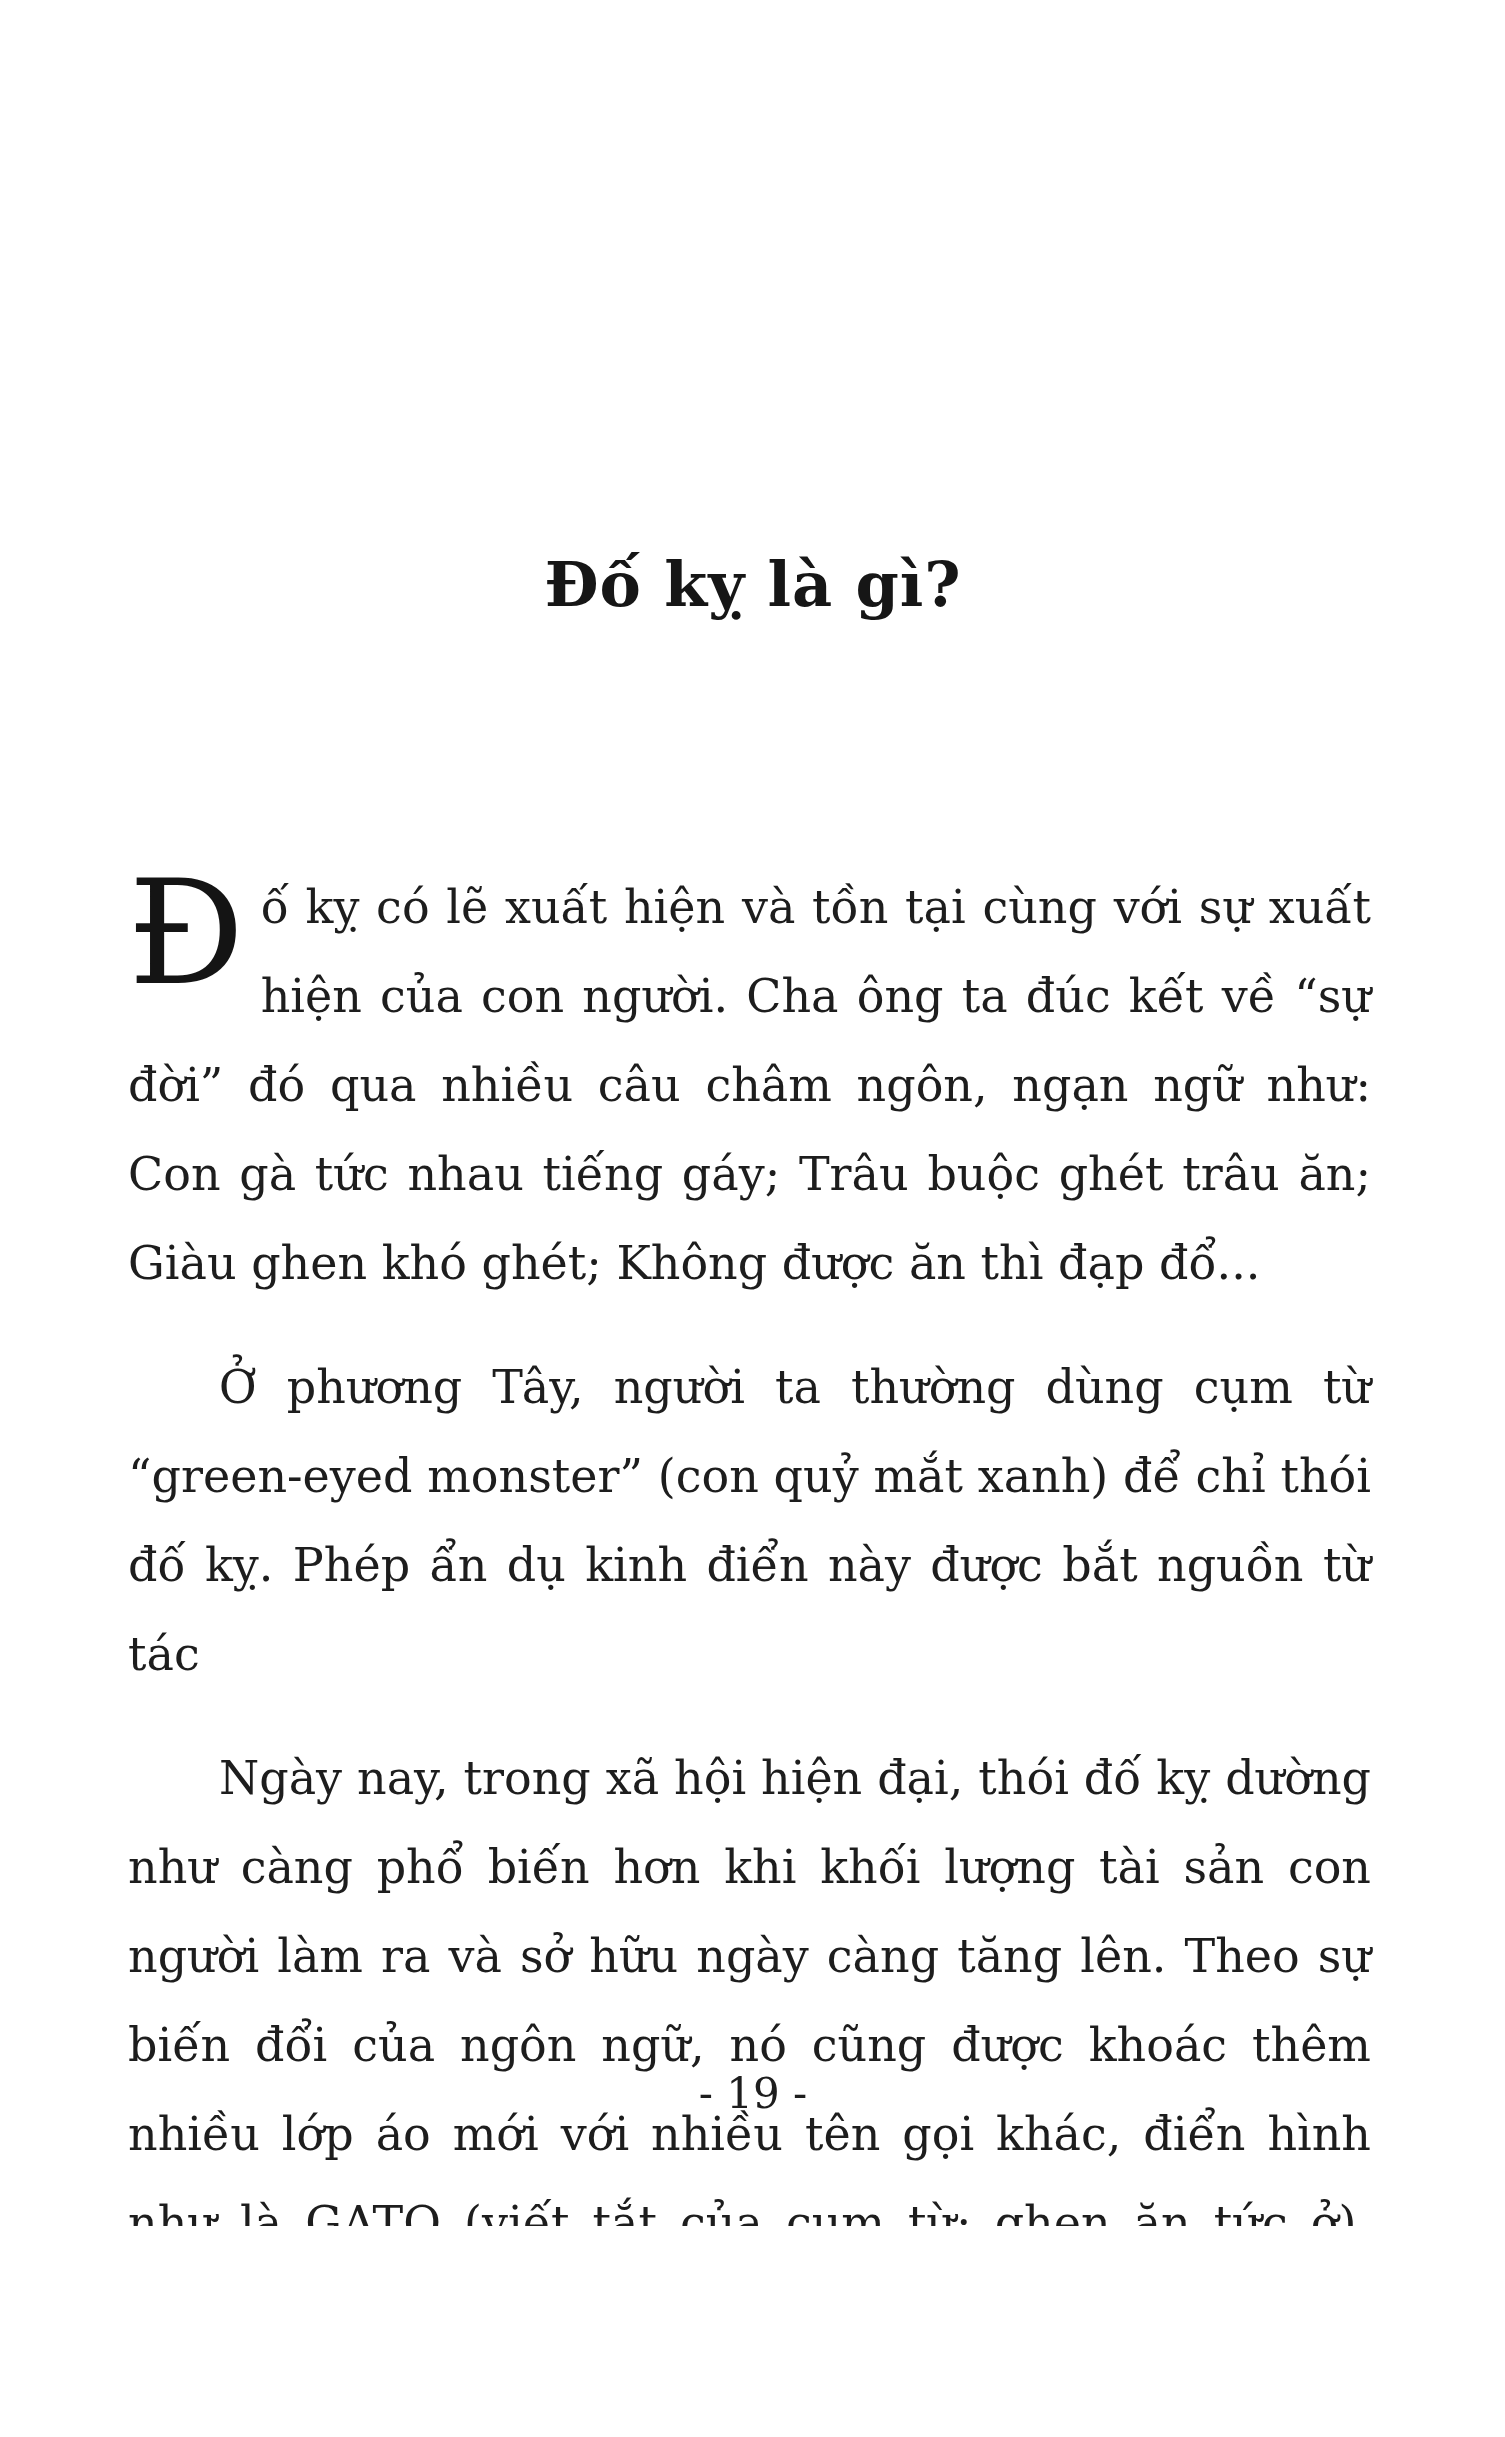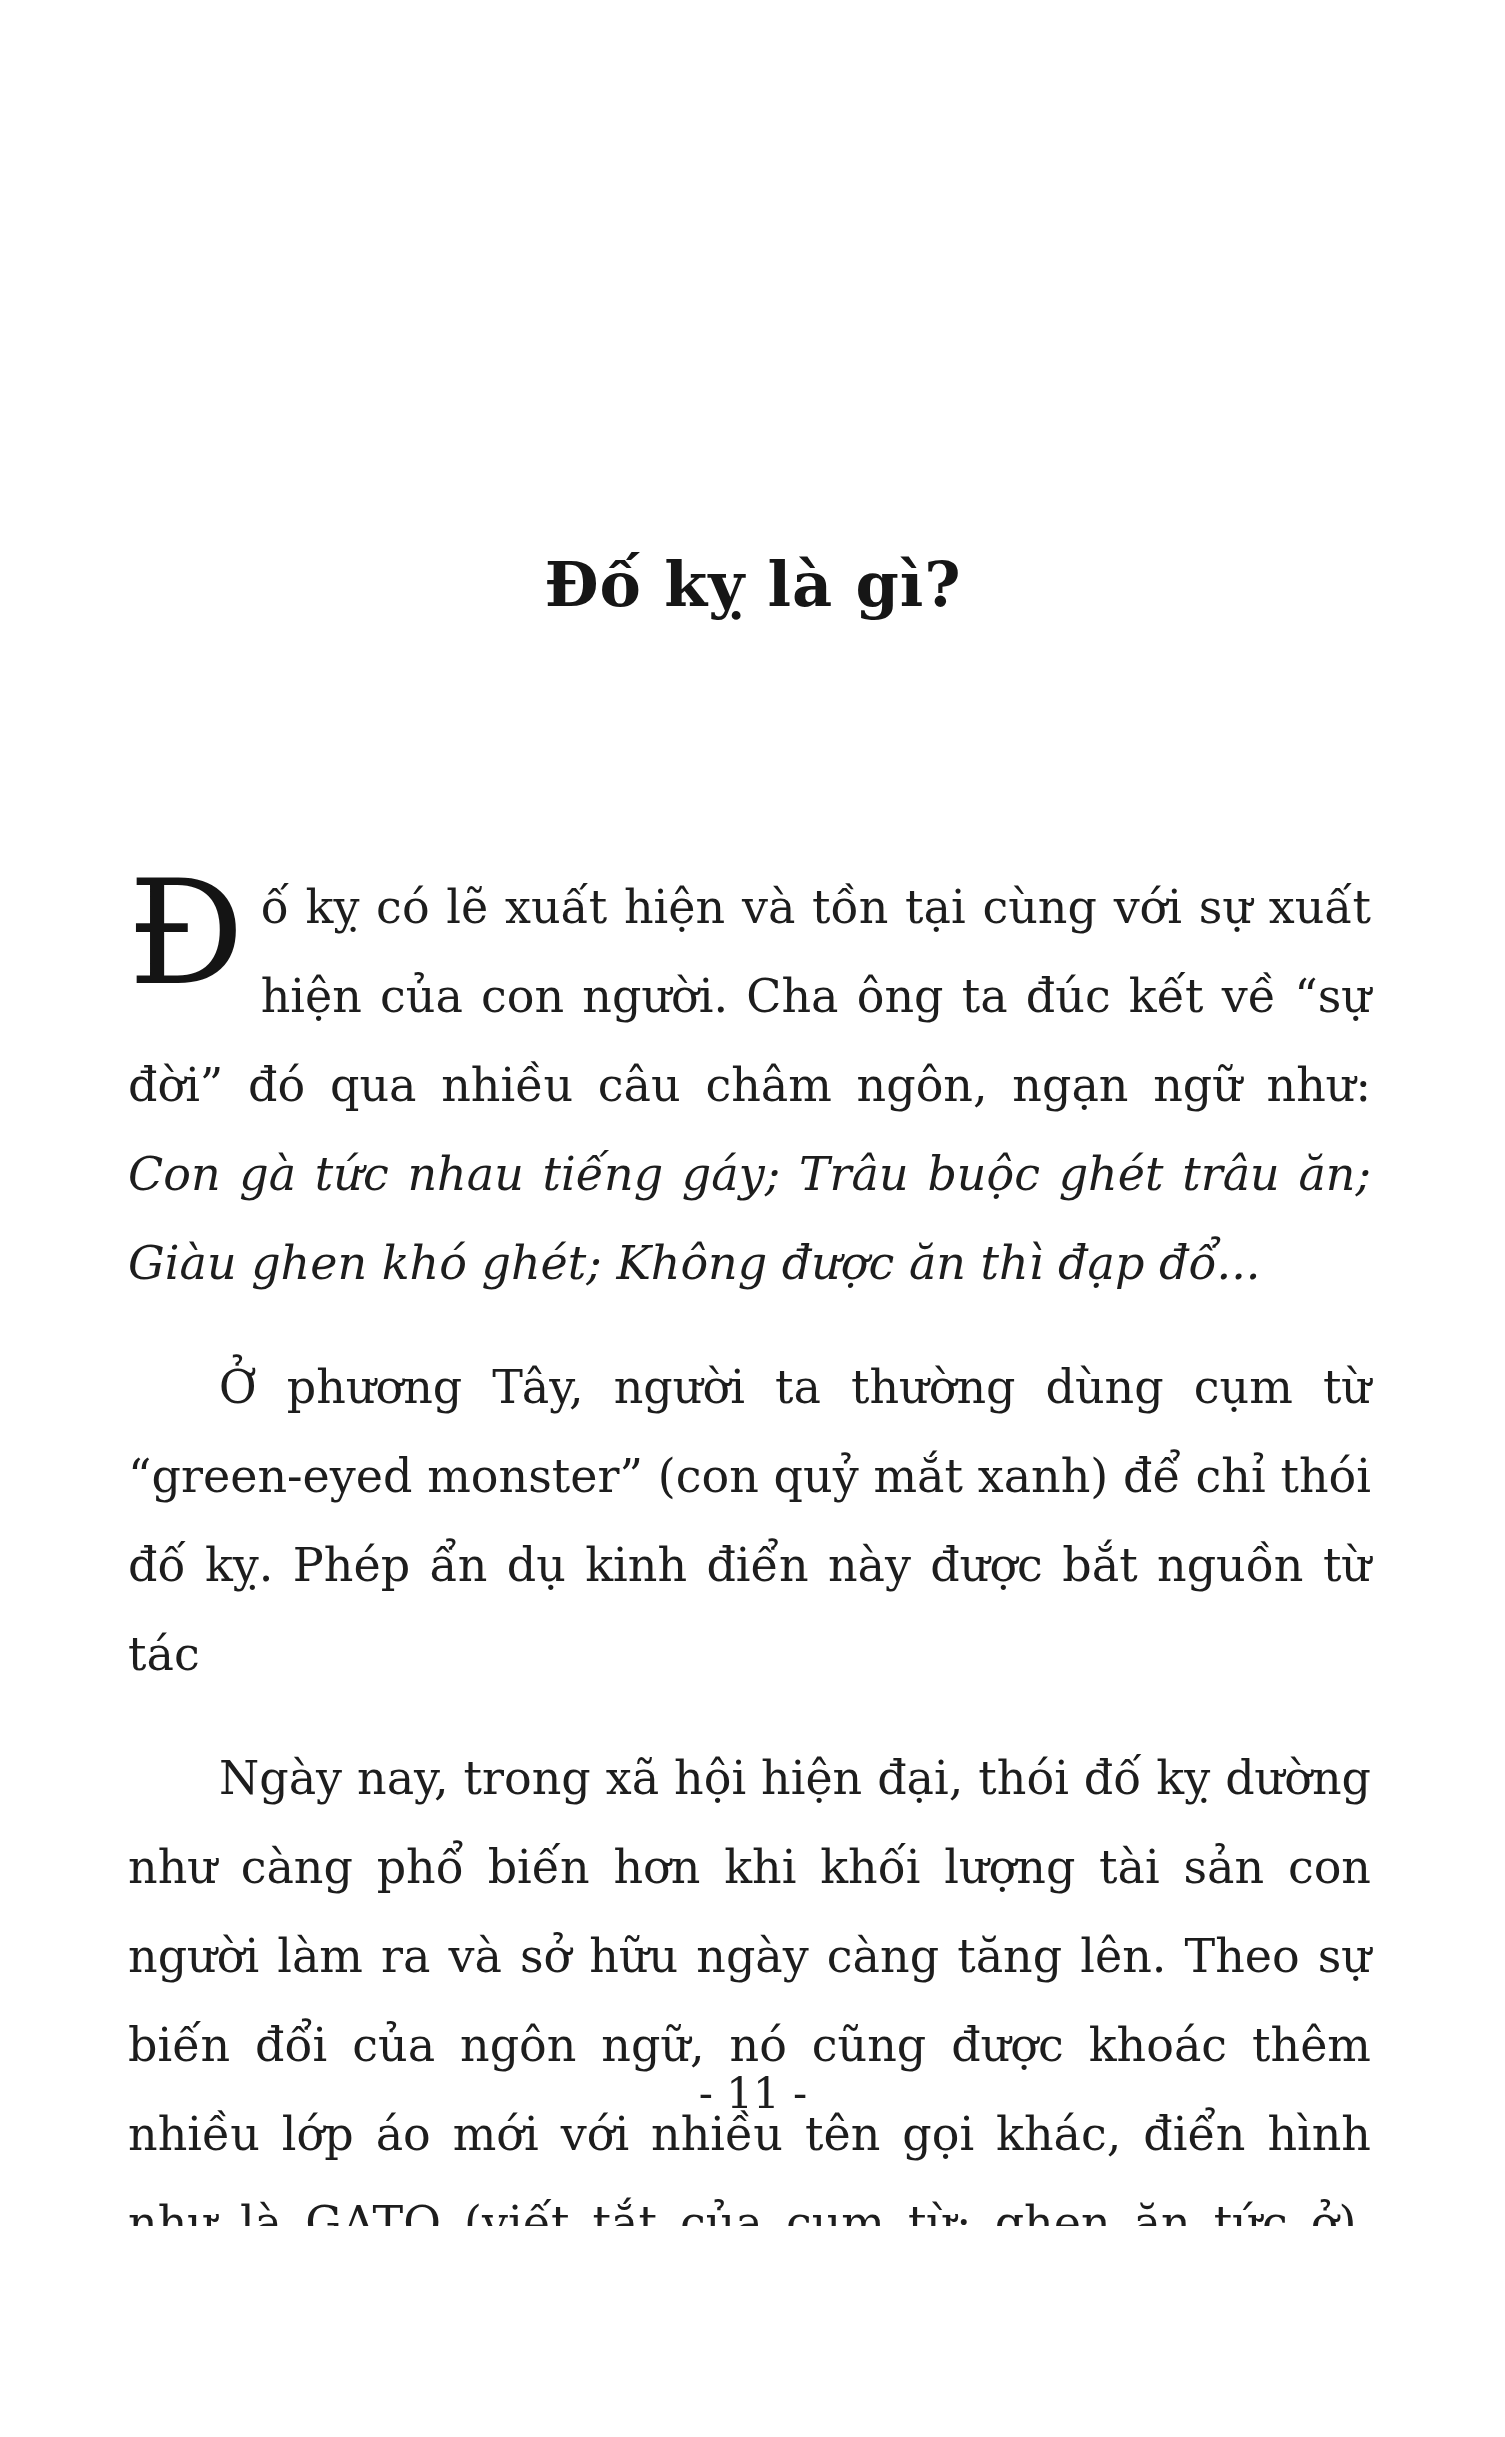--- a/index.html
+++ b/index.html
@@ -33,21 +33,20 @@
     font-size: 46px;
     line-height: 89px;
     text-align: justify;
     margin-bottom: 35px;
     color: #1d1d1d;
   }
   .para.indent {
     text-indent: 91px;
   }
   .para .italic {
-    font-style: italic;
   }
   .dropcap {
     float: left;
     font-size: 144px;
     line-height: 128px;
     padding-right: 16.4px;
     margin-top: 5.5px;
     font-weight: 500;
     color: #141414;
   }
@@ -73,16 +72,16 @@
     <p class="para">
       <span class="dropcap">Đ</span><span>ố kỵ có lẽ xuất hiện và tồn tại cùng với sự xuất hiện của con người. Cha ông ta đúc kết về “sự đời” đó qua nhiều câu châm ngôn, ngạn ngữ như: </span><span class="italic">Con gà tức nhau tiếng gáy; Trâu buộc ghét trâu ăn; Giàu ghen khó ghét; Không được ăn thì đạp đổ...</span>
     </p>
 
     <p class="para indent">Ở phương Tây, người ta thường dùng cụm từ “green-eyed monster” (con quỷ mắt xanh) để chỉ thói đố kỵ. Phép ẩn dụ kinh điển này được bắt nguồn từ tác</p>
 
     <p class="para indent">Ngày nay, trong xã hội hiện đại, thói đố kỵ dường như càng phổ biến hơn khi khối lượng tài sản con người làm ra và sở hữu ngày càng tăng lên. Theo sự biến đổi của ngôn ngữ, nó cũng được khoác thêm nhiều lớp áo mới với nhiều tên gọi khác, điển hình như là GATO (viết tắt của cụm từ: ghen ăn tức ở), được dùng ngày một nhiều.</p>
 
   </div>
 
-  <div class="page-number">- 11 -</div>
+  <div class="page-number">- 19 -</div>
 
 </div>
 
 
 </body></html>

